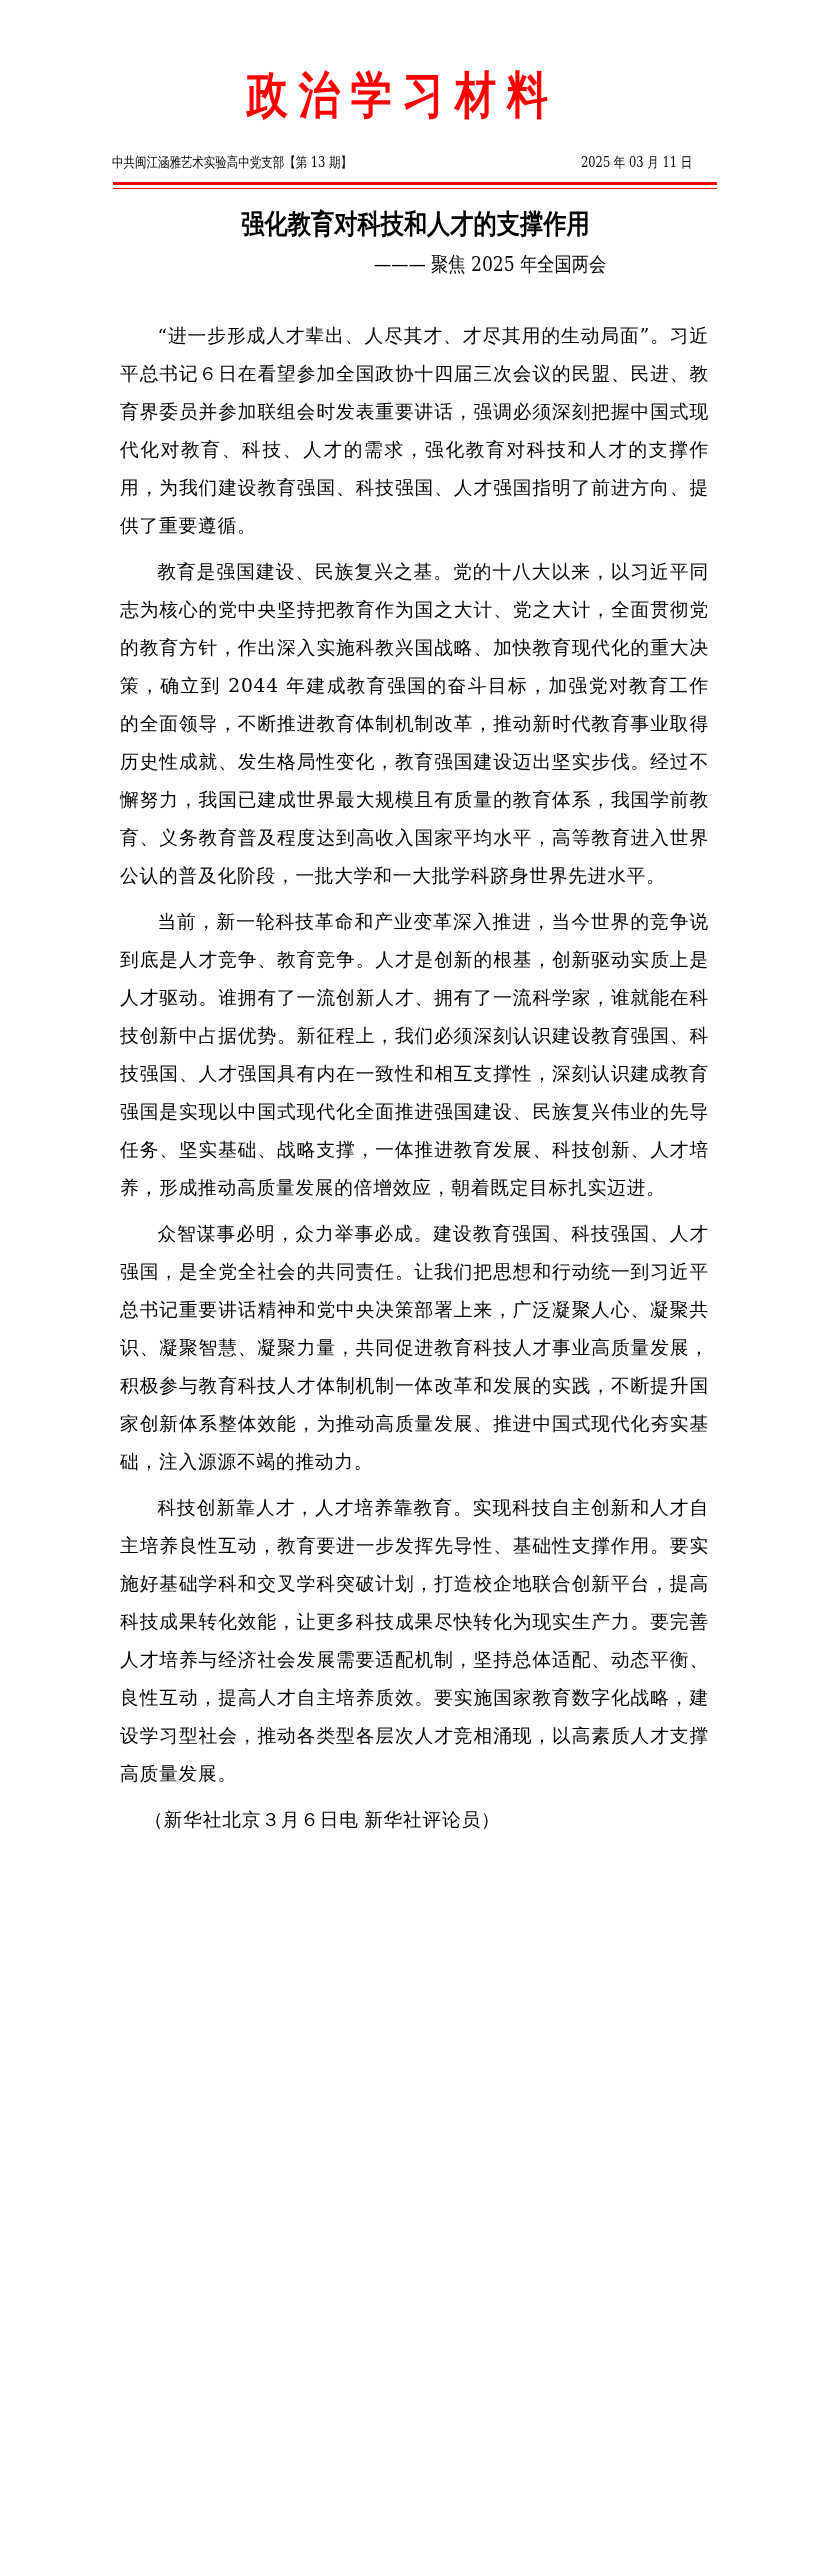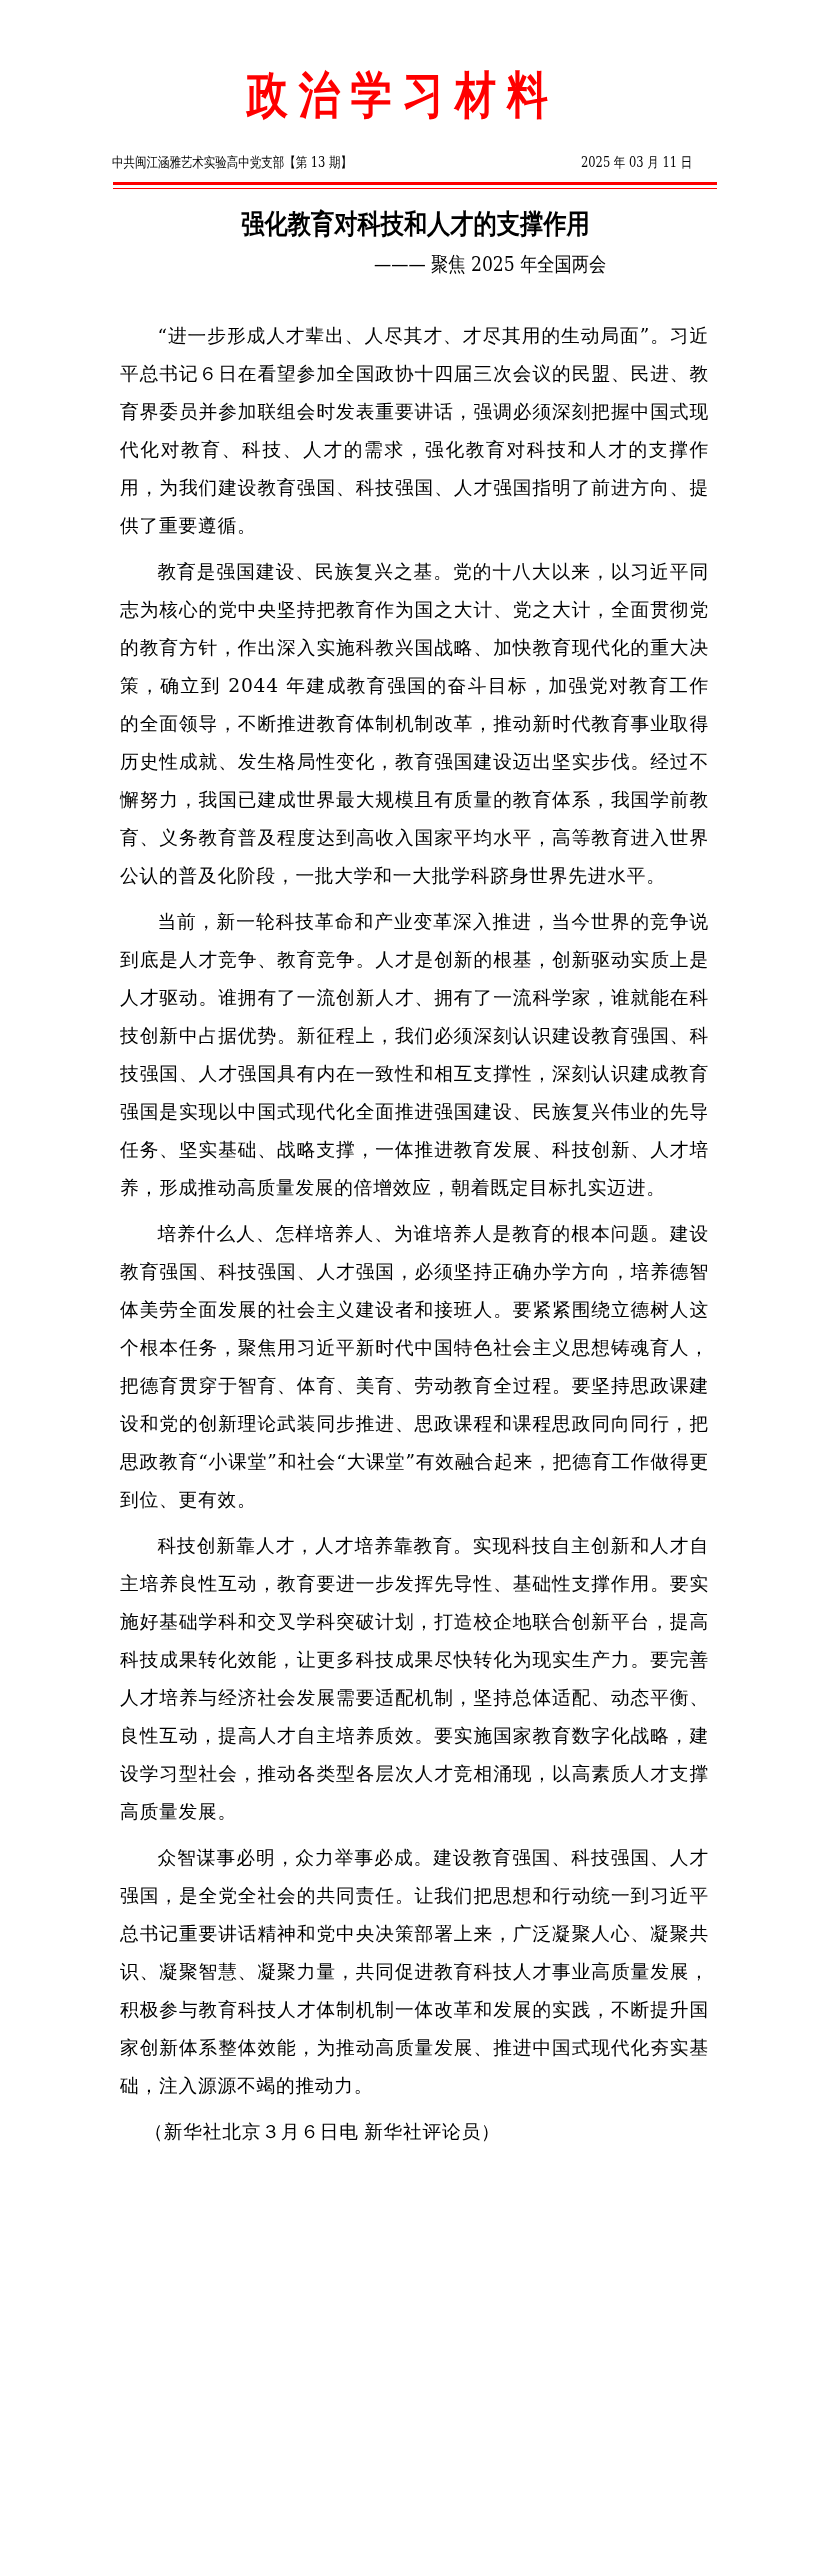--- a/index.html
+++ b/index.html
@@ -134,19 +134,18 @@
   <div class="rule-thin"></div>
 </div>
 
 <div>
   <div class="headline">强化教育对科技和人才的支撑作用</div>
   <div class="subtitle">——— 聚焦 2025 年全国两会</div>
   <div class="article">
     <p>“进一步形成人才辈出、人尽其才、才尽其用的生动局面”。习近平总书记６日在看望参加全国政协十四届三次会议的民盟、民进、教育界委员并参加联组会时发表重要讲话，强调必须深刻把握中国式现代化对教育、科技、人才的需求，强化教育对科技和人才的支撑作用，为我们建设教育强国、科技强国、人才强国指明了前进方向、提供了重要遵循。</p>
     <p>教育是强国建设、民族复兴之基。党的十八大以来，以习近平同志为核心的党中央坚持把教育作为国之大计、党之大计，全面贯彻党的教育方针，作出深入实施科教兴国战略、加快教育现代化的重大决策，确立到 2044 年建成教育强国的奋斗目标，加强党对教育工作的全面领导，不断推进教育体制机制改革，推动新时代教育事业取得历史性成就、发生格局性变化，教育强国建设迈出坚实步伐。经过不懈努力，我国已建成世界最大规模且有质量的教育体系，我国学前教育、义务教育普及程度达到高收入国家平均水平，高等教育进入世界公认的普及化阶段，一批大学和一大批学科跻身世界先进水平。</p>
     <p>当前，新一轮科技革命和产业变革深入推进，当今世界的竞争说到底是人才竞争、教育竞争。人才是创新的根基，创新驱动实质上是人才驱动。谁拥有了一流创新人才、拥有了一流科学家，谁就能在科技创新中占据优势。新征程上，我们必须深刻认识建设教育强国、科技强国、人才强国具有内在一致性和相互支撑性，深刻认识建成教育强国是实现以中国式现代化全面推进强国建设、民族复兴伟业的先导任务、坚实基础、战略支撑，一体推进教育发展、科技创新、人才培养，形成推动高质量发展的倍增效应，朝着既定目标扎实迈进。</p>
-    <p>培养什么人、怎样培养人、为谁培养人是教育的根本问题。建设教育强国、科技强国、人才强国，必须坚持正确办学方向，培养德智体美劳全面发展的社会主义建设者和接班人。要紧紧围绕立德树人这个根本任务，聚焦用习近平新时代中国特色社会主义思想铸魂育人，把德育贯穿于智育、体育、美育、劳动教育全过程。要坚持思政课建设和党的创新理论武装同步推进、思政课程和课程思政同向同行，把思政教育“小课堂”和社会“大课堂”有效融合起来，把德育工作做得更到位、更有效。</p>
+    <p>众智谋事必明，众力举事必成。建设教育强国、科技强国、人才强国，是全党全社会的共同责任。让我们把思想和行动统一到习近平总书记重要讲话精神和党中央决策部署上来，广泛凝聚人心、凝聚共识、凝聚智慧、凝聚力量，共同促进教育科技人才事业高质量发展，积极参与教育科技人才体制机制一体改革和发展的实践，不断提升国家创新体系整体效能，为推动高质量发展、推进中国式现代化夯实基础，注入源源不竭的推动力。</p>
     <p>科技创新靠人才，人才培养靠教育。实现科技自主创新和人才自主培养良性互动，教育要进一步发挥先导性、基础性支撑作用。要实施好基础学科和交叉学科突破计划，打造校企地联合创新平台，提高科技成果转化效能，让更多科技成果尽快转化为现实生产力。要完善人才培养与经济社会发展需要适配机制，坚持总体适配、动态平衡、良性互动，提高人才自主培养质效。要实施国家教育数字化战略，建设学习型社会，推动各类型各层次人才竞相涌现，以高素质人才支撑高质量发展。</p>
-    <p>众智谋事必明，众力举事必成。建设教育强国、科技强国、人才强国，是全党全社会的共同责任。让我们把思想和行动统一到习近平总书记重要讲话精神和党中央决策部署上来，广泛凝聚人心、凝聚共识、凝聚智慧、凝聚力量，共同促进教育科技人才事业高质量发展，积极参与教育科技人才体制机制一体改革和发展的实践，不断提升国家创新体系整体效能，为推动高质量发展、推进中国式现代化夯实基础，注入源源不竭的推动力。</p>
     <p class="byline">（新华社北京３月６日电  新华社评论员）</p>
   </div>
 </div>
 
 
 </body></html>

